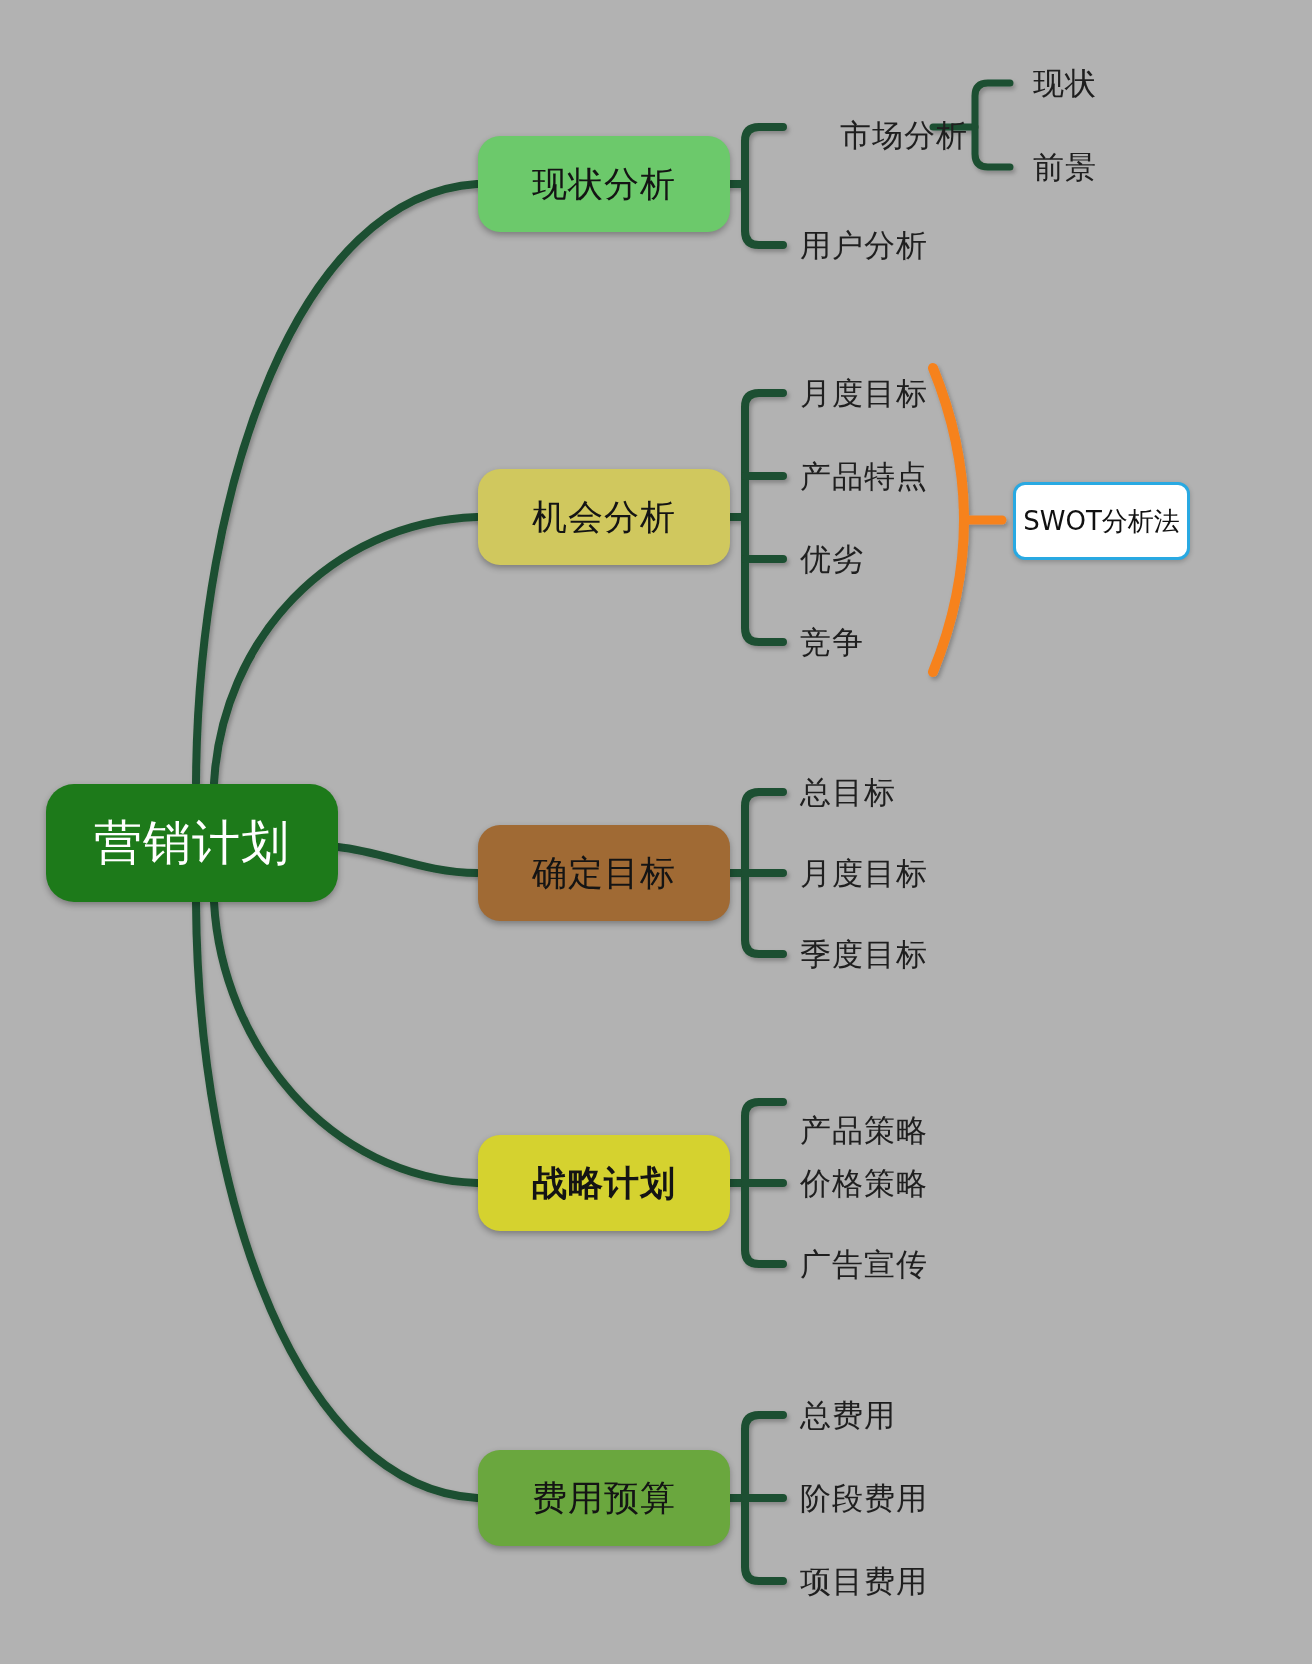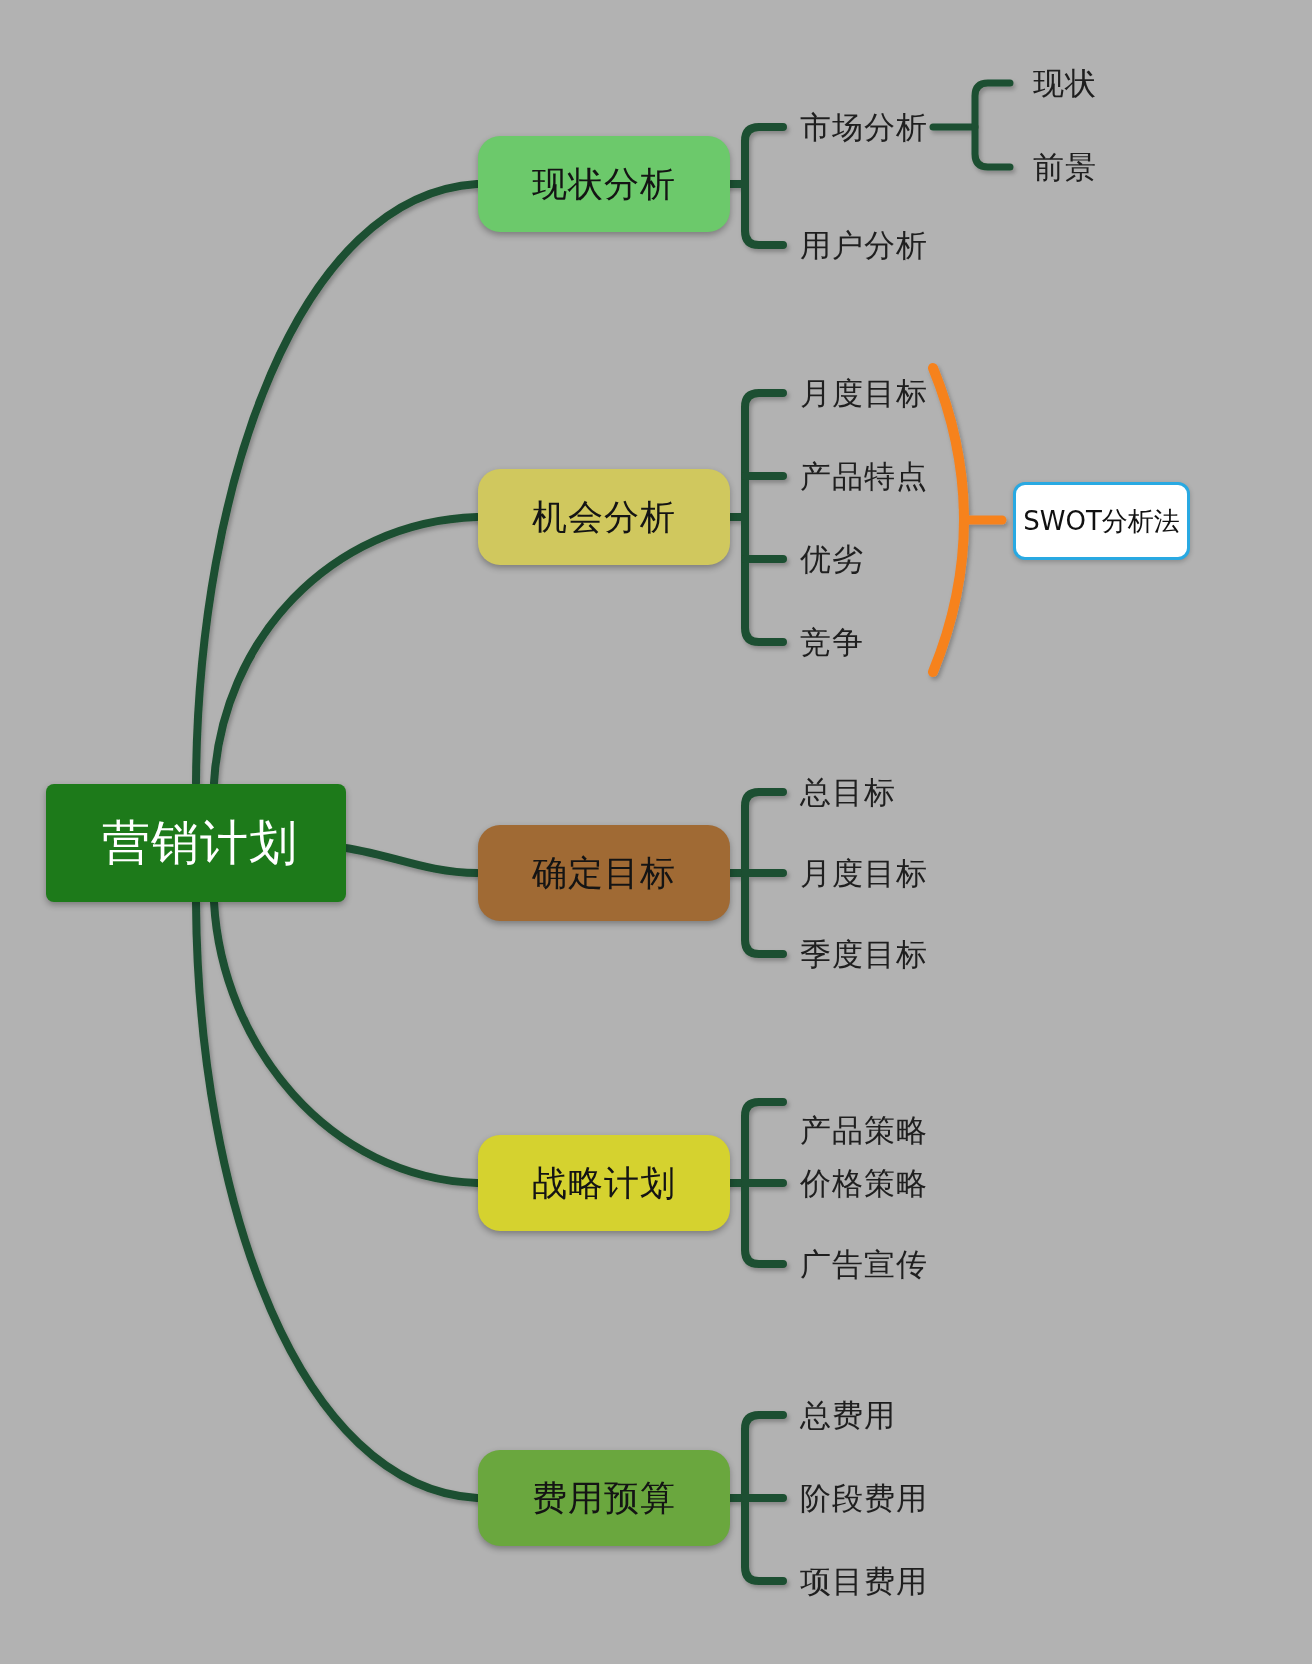--- a/index.html
+++ b/index.html
@@ -6,22 +6,22 @@
   #canvas{
     position:relative;width:1312px;height:1664px;overflow:hidden;
     font-family:"DejaVu Sans","Liberation Sans",sans-serif;
   }
   #connector-svg{position:absolute;left:0;top:0;}
   .node{
     position:absolute;display:flex;align-items:center;justify-content:center;
     box-shadow:0 3px 6px rgba(0,0,0,0.30);
   }
   .root{
-    left:46px;width:292px;height:118px;border-radius:8px;
-    color:#fff;font-size:48px;letter-spacing:1px;padding-left:8px;
+    left:46px;width:292px;height:118px;border-radius:28px;
+    color:#fff;font-size:48px;letter-spacing:1px;
   }
   .branch{
     left:478px;width:252px;height:96px;border-radius:22px;
     font-size:35px;color:#141414;letter-spacing:1px;
   }
   .leaf{
     position:absolute;height:44px;line-height:44px;white-space:nowrap;
     font-size:31px;color:#1f1f1f;letter-spacing:1px;
   }
   .lvl2{left:800px;}
@@ -69,24 +69,24 @@
         <path d="M783,1415 L759,1415 Q745,1415 745,1429 L745,1567 Q745,1581 759,1581 L783,1581" stroke="#1d4f30" stroke-width="8" fill="none" stroke-linecap="round" stroke-linejoin="round"></path>
         <path d="M745,1498 L783,1498" stroke="#1d4f30" stroke-width="8" fill="none" stroke-linecap="round" stroke-linejoin="round"></path>
       </g>
   </svg>
 
   <div class="node root" style="background: rgb(29, 122, 26); top: 784px;">营销计划</div>
 
   <div class="node branch" style="background: rgb(108, 201, 107); top: 136px;">现状分析</div>
   <div class="node branch" style="background: rgb(208, 200, 94); top: 469px;">机会分析</div>
   <div class="node branch" style="background: rgb(160, 106, 52); top: 825px;">确定目标</div>
-  <div class="node branch" style="background: rgb(213, 210, 47); top: 1135px;">战略计划</div>
+  <div class="node branch" style="background: rgb(213, 210, 47); top: 1135px; font-weight: bold;">战略计划</div>
   <div class="node branch" style="background: rgb(106, 167, 62); top: 1450px;">费用预算</div>
 
-  <div class="leaf lvl2" style="top: 105px;">市场分析</div>
+  <div class="leaf lvl2" style="top: 113px; margin-left: 40px;">市场分析</div>
   <div class="leaf lvl2" style="top: 223px;">用户分析</div>
   <div class="leaf lvl2" style="top: 371px;">月度目标</div>
   <div class="leaf lvl2" style="top: 454px;">产品特点</div>
   <div class="leaf lvl2" style="top: 537px;">优劣</div>
   <div class="leaf lvl2" style="top: 620px;">竞争</div>
   <div class="leaf lvl2" style="top: 770px;">总目标</div>
   <div class="leaf lvl2" style="top: 851px;">月度目标</div>
   <div class="leaf lvl2" style="top: 932px;">季度目标</div>
   <div class="leaf lvl2" style="top: 1080px; margin-top: 28px;">产品策略</div>
   <div class="leaf lvl2" style="top: 1161px;">价格策略</div>

